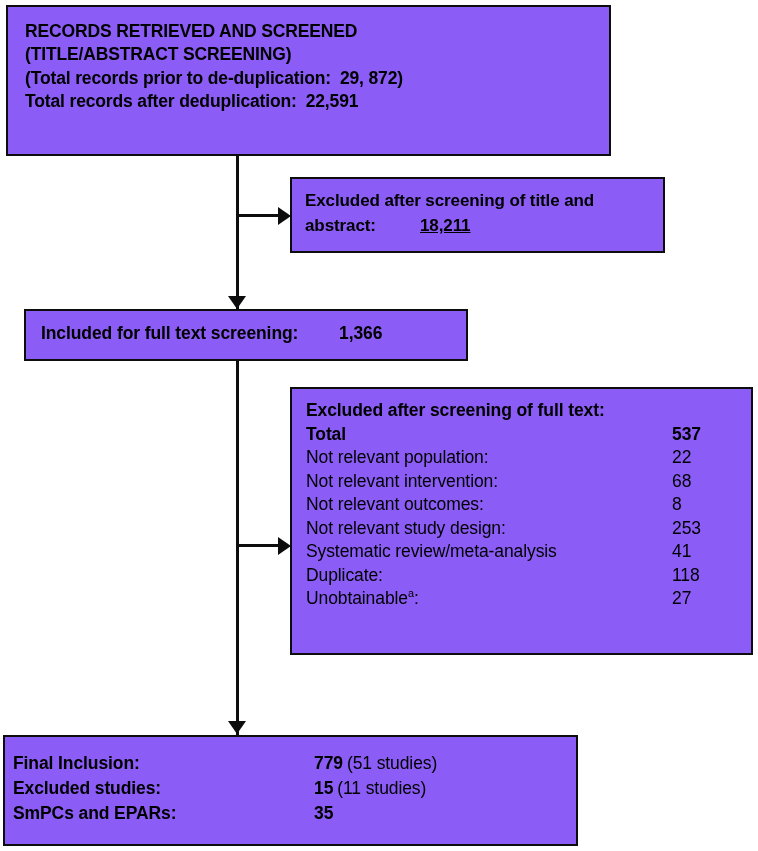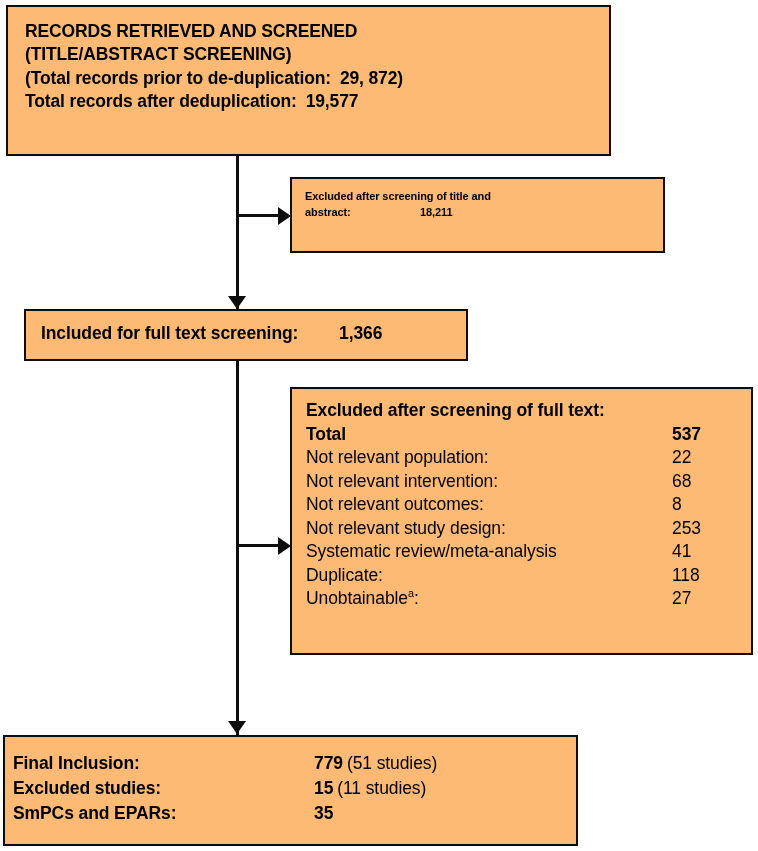--- a/index.html
+++ b/index.html
@@ -13,21 +13,21 @@
     height: 851px;
     background: #ffffff;
     font-family: "Liberation Sans", sans-serif;
     color: #000000;
     overflow: hidden;
   }
   .box {
     position: absolute;
     box-sizing: border-box;
     border: 2.5px solid #0d0d0d;
-    background: #fdba74;
+    background: #8b5cf6;
   }
   .row {
     display: flex;
     align-items: baseline;
     white-space: nowrap;
     line-height: 1.30;
   }
   .lbl { display: inline-block; }
   .num { display: inline-block; }
   .b { font-weight: bold; }
@@ -43,26 +43,26 @@
   }
   #box-records .row { line-height: 1.34; }
   #box-records .lbl { min-width: 0; }
   #box-records .r3 .num { margin-left: 9px; text-align: center; }
   #box-records .r4 .num { margin-left: 9px; }
 
   
   #box-excl-ta {
     left: 290px; top: 177px; width: 375px; height: 76px;
     padding: 9px 0 0 13px;
-    font-size: 11px;
+    font-size: 17px;
     font-weight: bold;
     letter-spacing: -0.1px;
   }
   #box-excl-ta .row { line-height: 1.48; }
-  #box-excl-ta .num { margin-left: 36px; }
+  #box-excl-ta .num { margin-left: 36px; text-decoration: underline; }
 
   
   #box-included {
     left: 24px; top: 309px; width: 444px; height: 52px;
     padding: 11px 0 0 15px;
     font-size: 17.5px;
     font-weight: bold;
     letter-spacing: -0.1px;
   }
   #box-included .num { margin-left: 36px; }
@@ -140,21 +140,21 @@
     </div>
     <div class="row">
       <span class="lbl b">(TITLE/ABSTRACT SCREENING)</span>
     </div>
     <div class="row r3">
       <span class="lbl b">(Total records prior to de-duplication:</span>
       <span class="num b">29, 872)</span>
     </div>
     <div class="row r4">
       <span class="lbl b" style="min-width:264px">Total records after deduplication:</span>
-      <span class="num b">19,577</span>
+      <span class="num b">22,591</span>
     </div>
   </div>
 
   <div class="box" id="box-excl-ta">
     <div class="row">
       <span class="lbl b">Excluded after screening of title and</span>
     </div>
     <div class="row">
       <span class="lbl b" style="width:79px">abstract:</span>
       <span class="num b">18,211</span>

